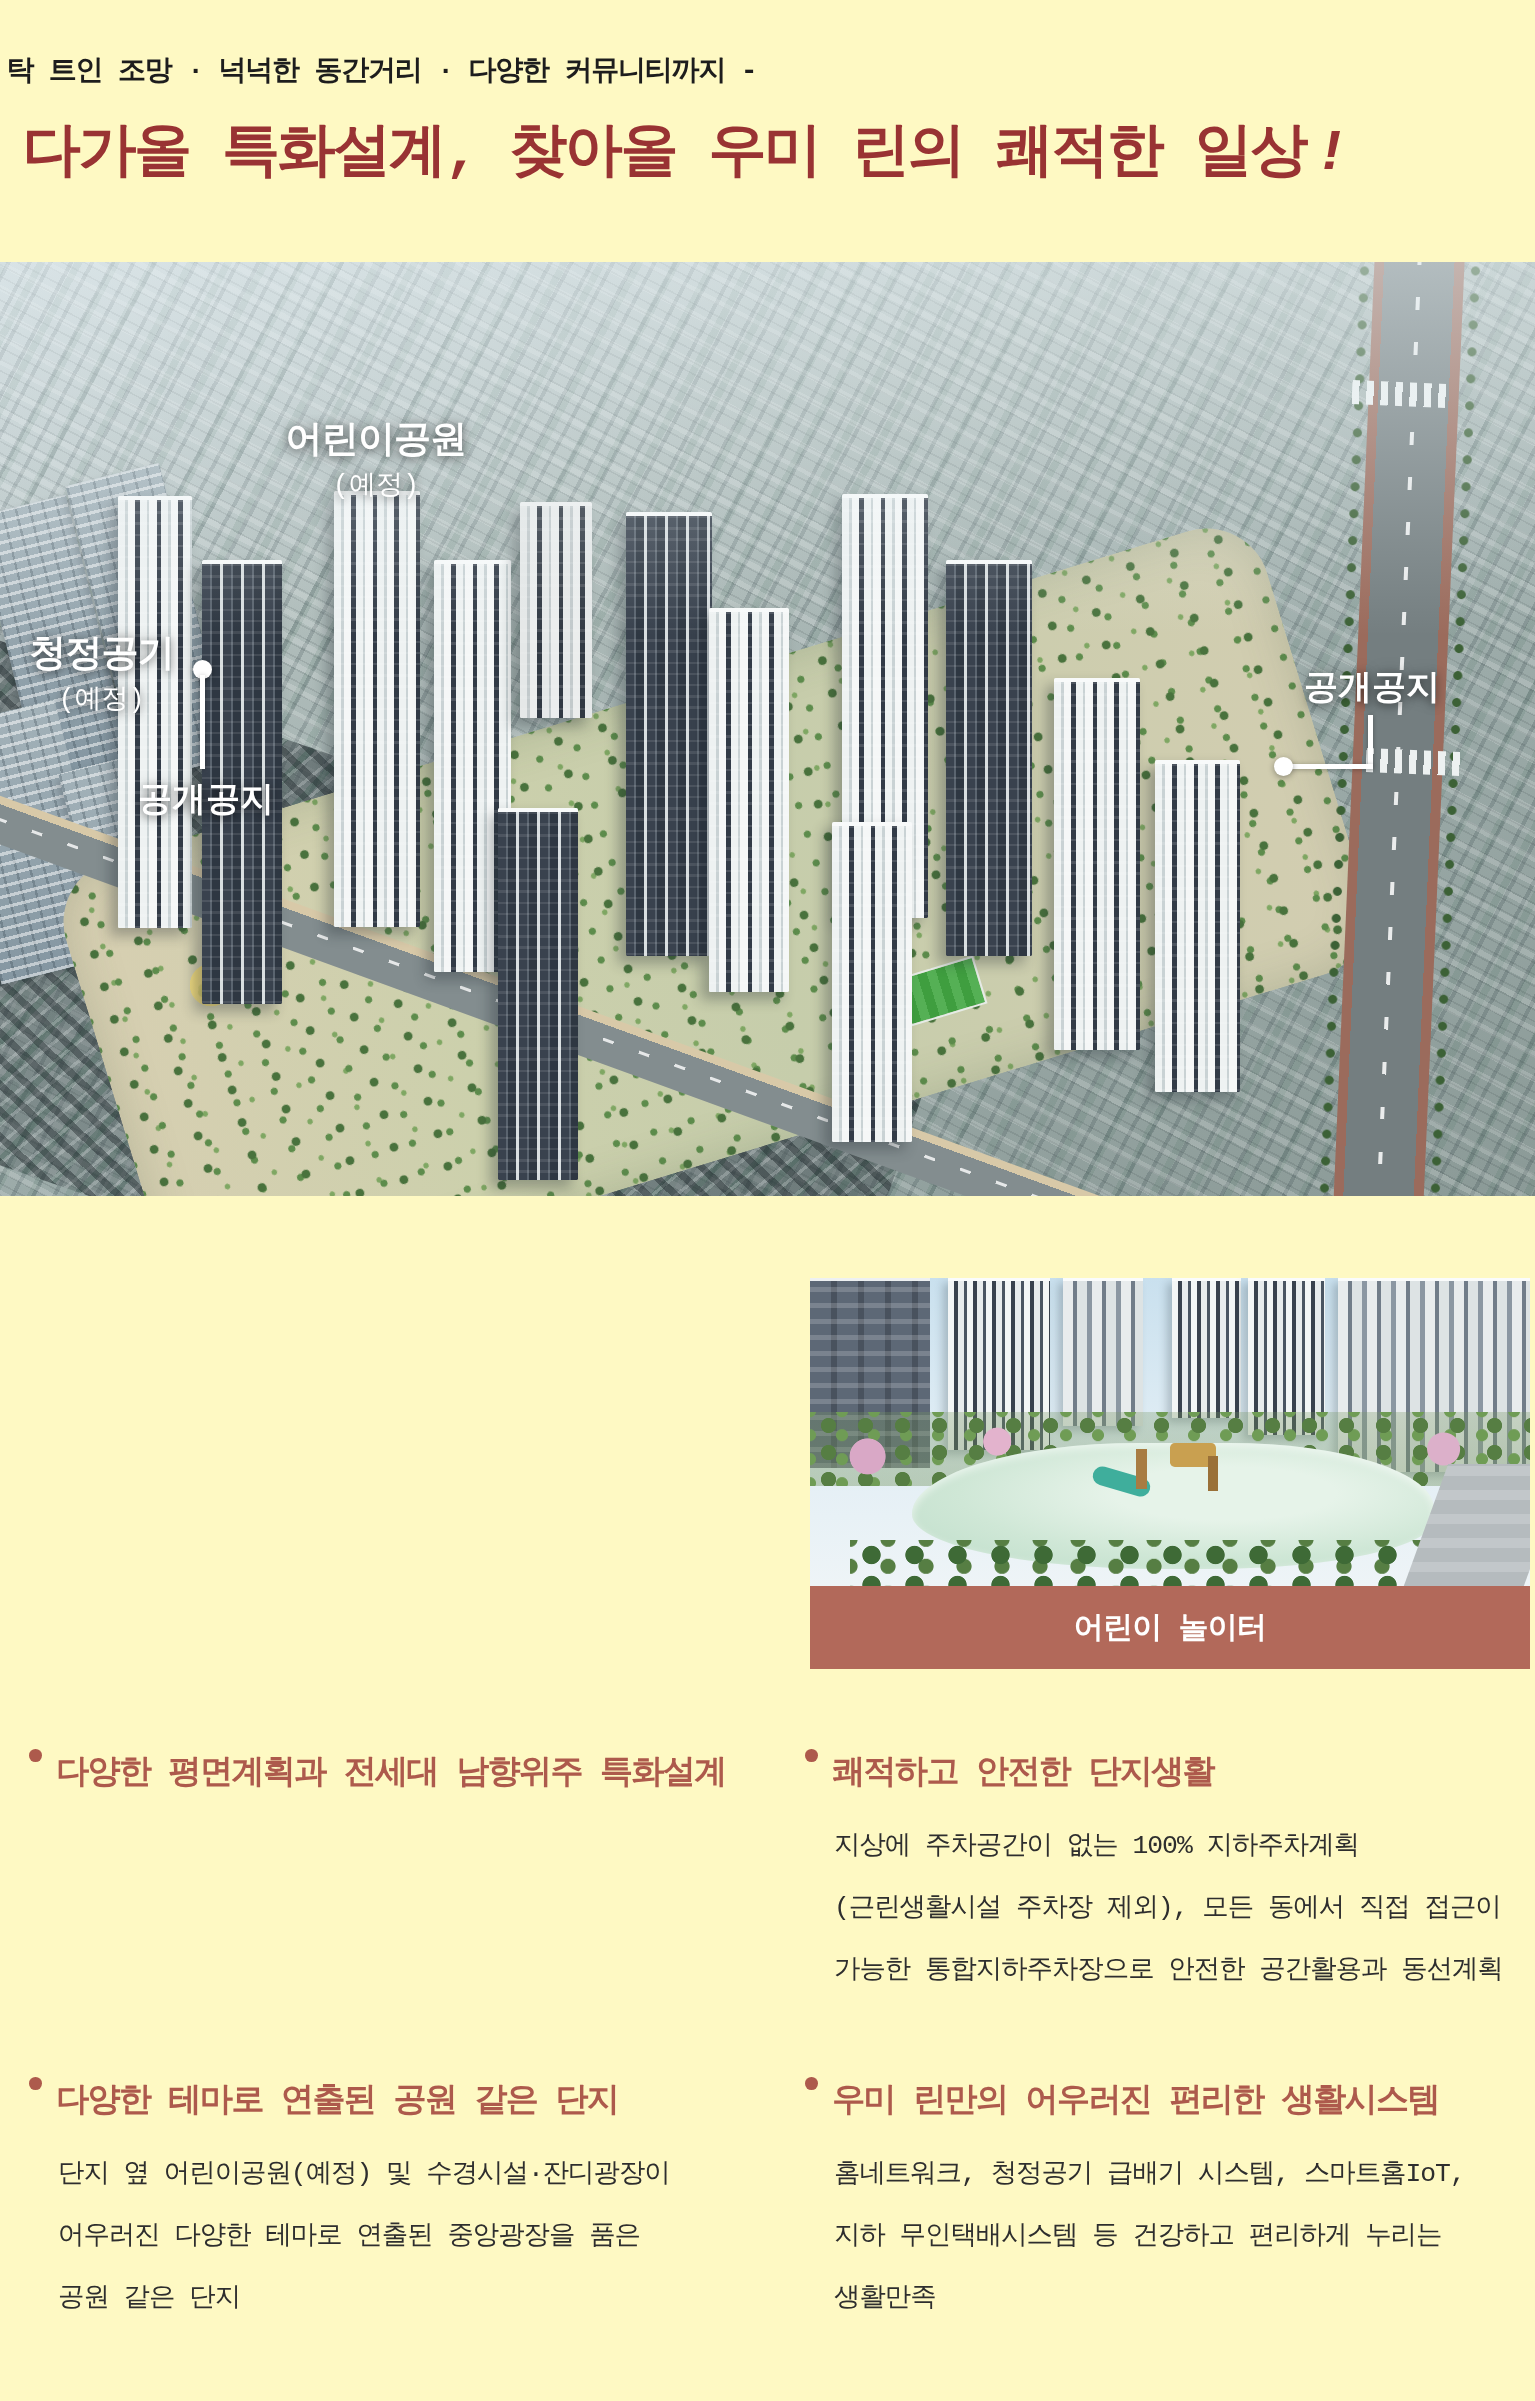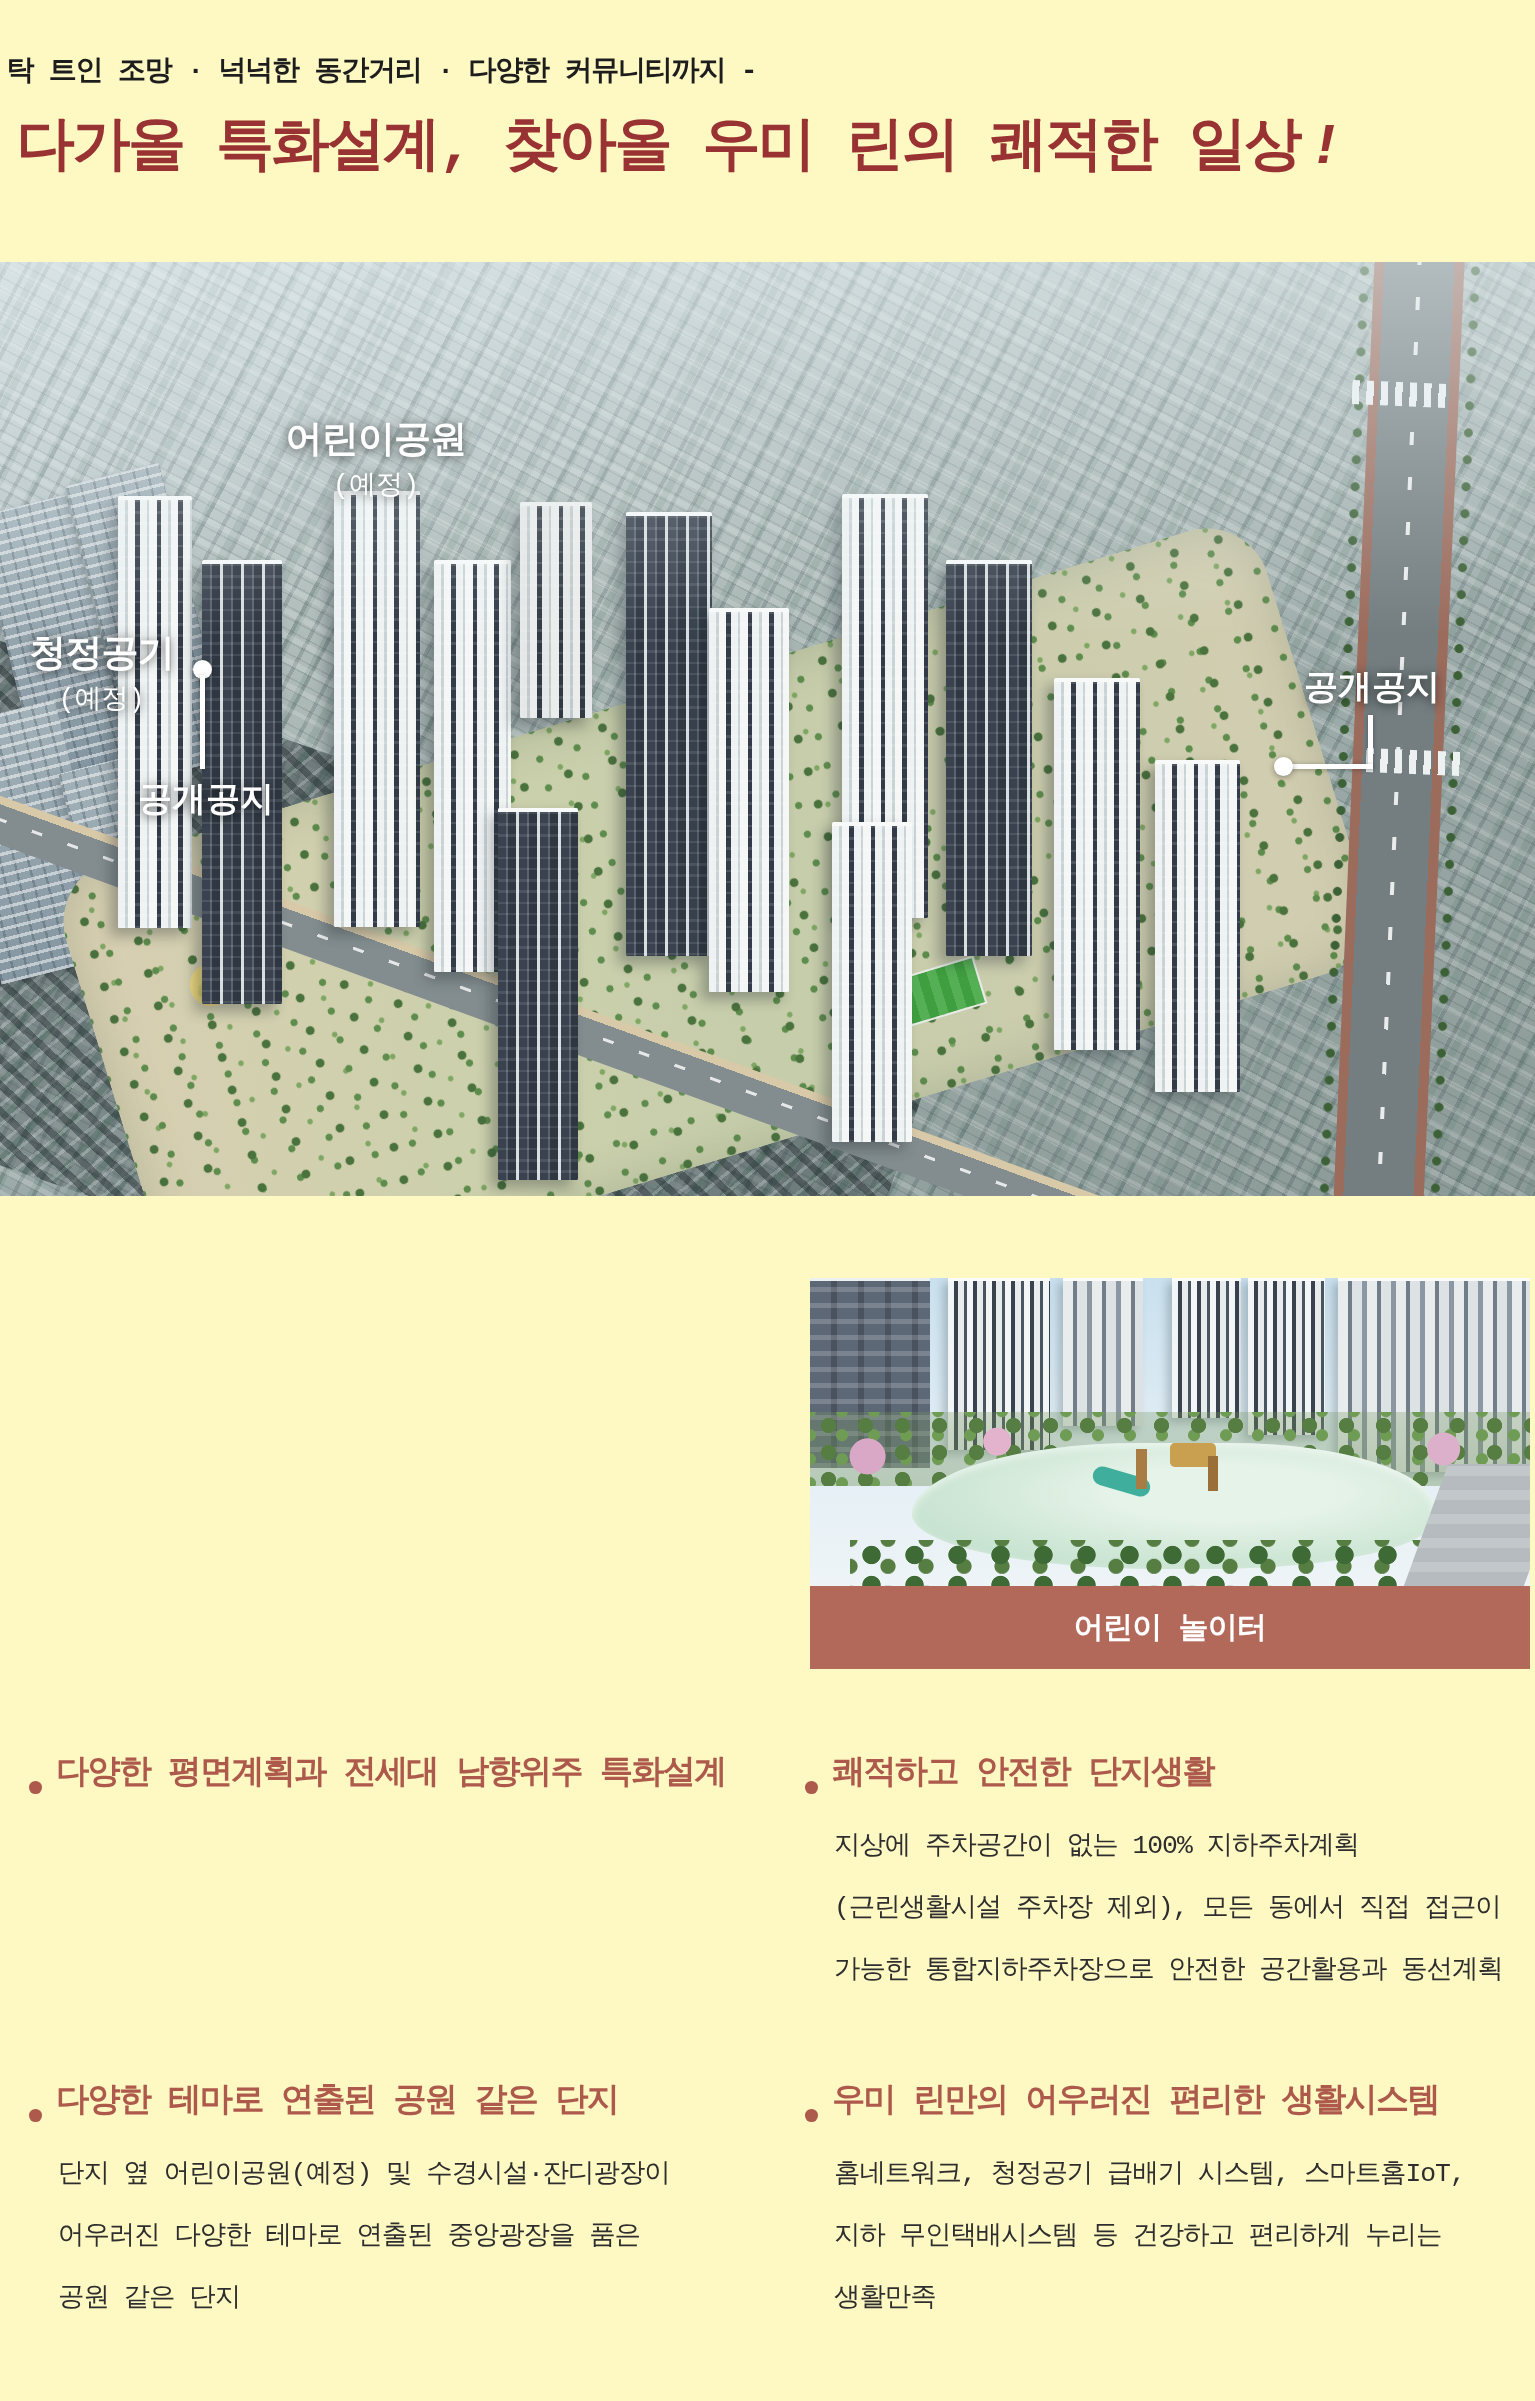--- a/index.html
+++ b/index.html
@@ -5,21 +5,21 @@
   * { box-sizing: border-box; }
   html,body { margin:0; padding:0; background:#fff; }
   #page {
     position:relative; width:1536px; height:2401px; background:#fef9c3;
     font-family:Liberation Mono, monospace; overflow:hidden;
   }
 
   
   .eyebrow { position:absolute; left:6.4px; top:51px; font-size:28px; font-weight:700;
     color:#1d1d1d; letter-spacing:-1.2px; white-space:nowrap; }
-  .title { position:absolute; left:4.8px; top:93px; margin:12px; font-size:58px; font-weight:800;
+  .title { position:absolute; left:4.8px; top:93px; margin:18px; font-size:58px; font-weight:800;
     color:#993333; letter-spacing:-2.4px; white-space:nowrap; }
   .title .bang { font-style:italic; margin-left:8px; }
 
   
   .aerial { position:absolute; left:0; top:262px; width:1536px; height:934px; overflow:hidden;
     background:
       repeating-linear-gradient(28deg,  rgba(255,255,255,.17) 0 5.6px,  rgba(255,255,255,0) 5.6px 21.6px),
       repeating-linear-gradient(-62deg, rgba(35,52,58,.18)    0 4px,  rgba(0,0,0,0) 4px 18.4px),
       repeating-linear-gradient(118deg, rgba(74,112,96,.16)   0 7.2px,  rgba(0,0,0,0) 7.2px 33px),
       repeating-linear-gradient(28deg,  rgba(20,30,34,.10)    0 1.6px,  rgba(0,0,0,0) 1.6px 10.4px),
@@ -194,21 +194,21 @@
       radial-gradient(circle,#567e43 0 7.2px,  rgba(0,0,0,0) 8px) 19px 12.8px/38px 27px; }
   .pl-path { right:-16px; top:186px; width:120px; height:122px; transform:skewX(-20deg);
     background:repeating-linear-gradient(0deg,#b5bbbe 0 14.4px,#c2c7ca 14.4px 24px); }
 
   
   .feature { position:absolute; width:752px; }
   .f0 { left:29px;   top:1749px; }
   .f1 { left:805px; top:1749px; }
   .f2 { left:29px;   top:2077px; }
   .f3 { left:805px; top:2077px; }
-  .fh { display:flex; align-items:flex-end; gap:14.4px; margin:0;
+  .fh { display:flex; align-items:flex-start; gap:14.4px; margin:0;
     font-size:33px; font-weight:800; color:#ad5a4c; letter-spacing:-1.6px; white-space:nowrap; }
   .bullet { width:12.8px; height:12.8px; border-radius:50%; background:#ad5a4c; flex:0 0 12.8px; }
   .fb { margin:21px 0 0 29px; font-size:26.4px; font-weight:500; color:#2e2e2e;
     letter-spacing:-1px; line-height:62px; }
   .ln { display:block; white-space:nowrap; }
 </style>
 </head>
 <body>
 
 <div id="page">

